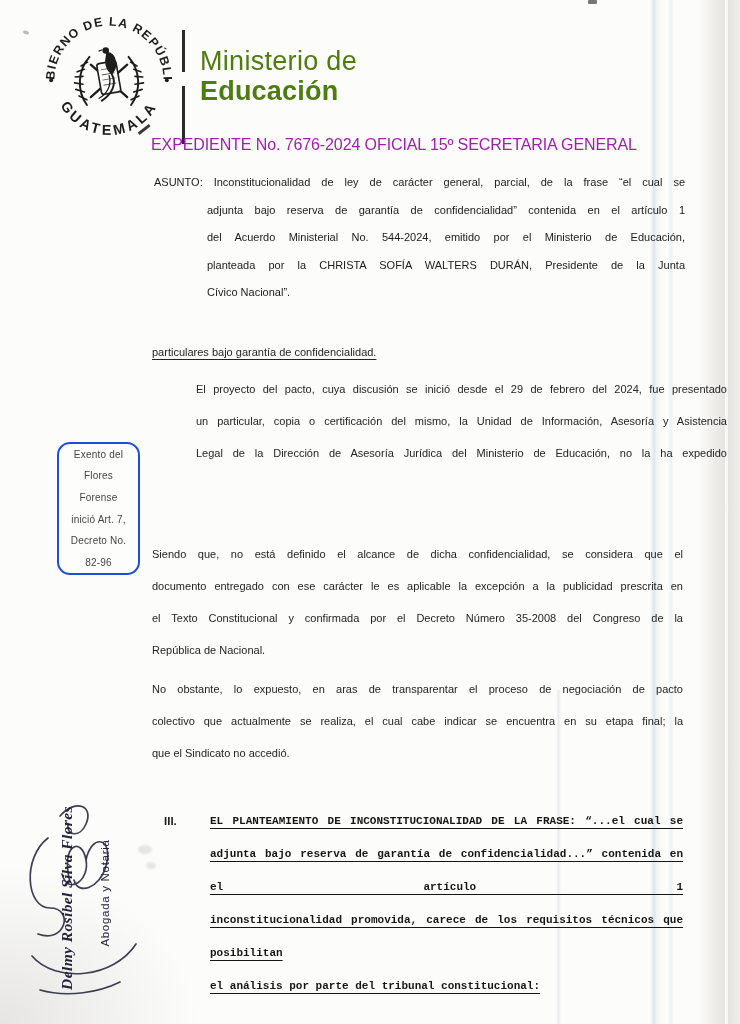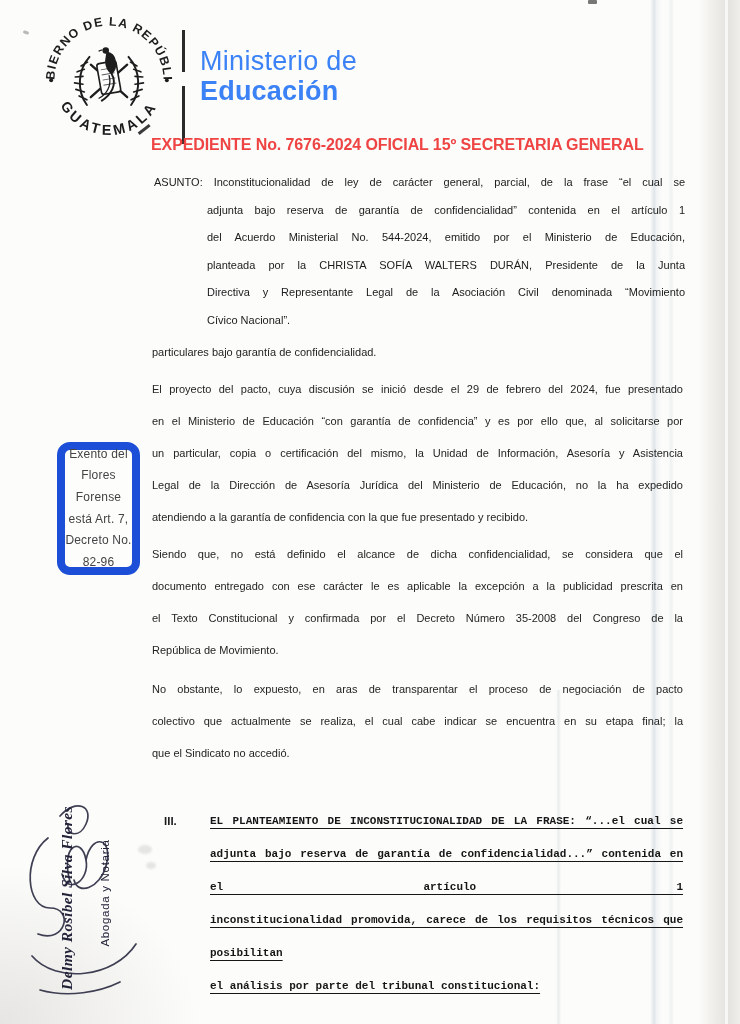--- a/index.html
+++ b/index.html
@@ -23,49 +23,49 @@
   .corner-shade{position:absolute;left:0;bottom:0;width:200px;height:160px;pointer-events:none;
     background:radial-gradient(ellipse at 0% 100%,rgba(188,186,182,.35),rgba(188,186,182,0) 70%);}
   .top-speck{position:absolute;left:588px;top:0;width:9px;height:4px;background:#555;border-radius:1px;opacity:.8;}
   .tl-speck{position:absolute;left:23px;top:31px;width:6px;height:3px;background:#b9b9b6;transform:rotate(18deg);border-radius:2px;}
   .smudge{position:absolute;background:rgba(150,150,148,.22);border-radius:50%;filter:blur(1px);}
   
   .seal{position:absolute;left:44px;top:14px;}
   .divider-seg{position:absolute;left:182px;width:3px;background:#2a2a2a;}
   .div-1{top:30px;height:42px;}
   .div-2{top:86px;height:58px;}
-  .ministry{position:absolute;left:200px;top:46px;line-height:30px;color:#3b82f6;}
+  .ministry{position:absolute;left:200px;top:46px;line-height:30px;color:#4d7c0f;}
   .ministry .l1{font-size:27px;font-weight:400;letter-spacing:.3px;}
   .ministry .l2{font-size:27px;font-weight:700;letter-spacing:.2px;}
   .slash-mark{position:absolute;left:137px;top:128px;width:14px;height:2.5px;background:#3b3b3b;transform:rotate(-38deg);}
   
-  .doc-title{position:absolute;left:151px;top:136px;font-size:16px;font-weight:700;
-    white-space:nowrap;color:#ef4444;letter-spacing:-0.1px;}
+  .doc-title{position:absolute;left:151px;top:136px;font-size:16px;font-weight:400;
+    white-space:nowrap;color:#a21caf;letter-spacing:-0.1px;}
   .asunto{position:absolute;left:207px;top:169px;width:478px;font-size:11px;font-weight:400;
     line-height:27.5px;color:#1b1b1b;}
   .asunto .jl{text-align:justify;text-align-last:justify;}
   .asunto .jl:first-child{margin-left:-53px;width:531px;}
   .asunto .jl.last{text-align-last:left;}
   .frag-underline{position:absolute;left:152px;top:346px;font-size:11px;color:#242424;
-    text-underline-offset:3px;text-decoration-thickness:1.2px;}
+    text-decoration:underline;text-underline-offset:3px;text-decoration-thickness:1.2px;}
   .para{position:absolute;left:152px;width:531px;font-size:11px;line-height:32px;color:#242424;}
   .para .jl{text-align:justify;text-align-last:justify;}
   .para .jl.last{text-align-last:left;}
-  .p1{top:373px;} .p2{top:538px;} .p3{top:673px;}
+  .p1{top:373px;margin-left:44px;} .p2{top:538px;} .p3{top:673px;}
   .sec-numeral{position:absolute;left:164px;top:805px;font-size:11.5px;font-weight:700;
     line-height:33px;color:#1b1b1b;}
   .sec-heading{position:absolute;left:210px;top:805px;width:473px;font-size:11px;font-weight:700;
     line-height:33px;color:#161616;}
   .sec-heading .jl{text-align:justify;text-align-last:justify;text-decoration:underline;
     text-underline-offset:3.5px;text-decoration-thickness:1.4px;font-family:Liberation Mono, monospace;}
   .sec-heading .jl.last{text-align-last:left;}
   
   .stamp-box{position:absolute;left:57px;top:442px;width:83px;height:133px;box-sizing:border-box;
-    border:8px solid #1d4ed8;border-radius:13px;display:flex;flex-direction:column;justify-content:center;
-    font-size:12px;line-height:21.6px;text-align:center;color:#434343;letter-spacing:.2px;background:rgba(255,255,255,.4);}
+    border:2px solid #1d4ed8;border-radius:13px;display:flex;flex-direction:column;justify-content:center;
+    font-size:10px;line-height:21.6px;text-align:center;color:#434343;letter-spacing:.2px;background:rgba(255,255,255,.4);}
   
   .sig-svg{position:absolute;left:16px;top:786px;pointer-events:none;}
   .sig-name{position:absolute;left:-32px;top:888px;width:200px;height:20px;transform:rotate(-90deg);
     font-family:"Liberation Serif",serif;font-style:italic;font-weight:700;font-size:15.5px;
     color:#23233a;text-align:center;letter-spacing:.4px;}
   .sig-role{position:absolute;left:31px;top:886px;width:150px;height:14px;transform:rotate(-90deg);
     font-size:11.5px;color:#22223a;text-align:center;letter-spacing:.7px;}
 </style>
 </head>
 <body>
@@ -124,58 +124,55 @@
 
 <div class="slash-mark"></div>
 
 <div class="doc-title">EXPEDIENTE No. 7676-2024 OFICIAL 15º SECRETARIA GENERAL</div>
 
 <div class="asunto">
     <div class="jl">ASUNTO: Inconstitucionalidad de ley de carácter general, parcial, de la frase “el cual se</div>
     <div class="jl">adjunta bajo reserva de garantía de confidencialidad” contenida en el artículo 1</div>
     <div class="jl">del Acuerdo Ministerial No. 544-2024, emitido por el Ministerio de Educación,</div>
     <div class="jl">planteada por la CHRISTA SOFÍA WALTERS DURÁN, Presidente de la Junta</div>
-    <div class="jl">Directiva y Representante Legal de la Asociación Civil denominada “Movimiento</div>
     <div class="jl last">Cívico Nacional”.</div>
   </div>
 
 <div class="frag-underline">particulares bajo garantía de confidencialidad.</div>
 
 <div class="para p1">
     <div class="jl">El proyecto del pacto, cuya discusión se inició desde el 29 de febrero del 2024, fue presentado</div>
-    <div class="jl">en el Ministerio de Educación “con garantía de confidencia” y es por ello que, al solicitarse por</div>
     <div class="jl">un particular, copia o certificación del mismo, la Unidad de Información, Asesoría y Asistencia</div>
     <div class="jl">Legal de la Dirección de Asesoría Jurídica del Ministerio de Educación, no la ha expedido</div>
-    <div class="jl last">atendiendo a la garantía de confidencia con la que fue presentado y recibido.</div>
   </div>
 <div class="para p2">
     <div class="jl">Siendo que, no está definido el alcance de dicha confidencialidad, se considera que el</div>
     <div class="jl">documento entregado con ese carácter le es aplicable la excepción a la publicidad prescrita en</div>
     <div class="jl">el Texto Constitucional y confirmada por el Decreto Número 35-2008 del Congreso de la</div>
-    <div class="jl last">República de Movimiento.</div>
+    <div class="jl last">República de Nacional.</div>
   </div>
 <div class="para p3">
     <div class="jl">No obstante, lo expuesto, en aras de transparentar el proceso de negociación de pacto</div>
     <div class="jl">colectivo que actualmente se realiza, el cual cabe indicar se encuentra en su etapa final; la</div>
     <div class="jl last">que el Sindicato no accedió.</div>
   </div>
 
 <div class="sec-numeral">III.</div>
 <div class="sec-heading">
     <div class="jl">EL PLANTEAMIENTO DE INCONSTITUCIONALIDAD DE LA FRASE: “...el cual se</div>
     <div class="jl">adjunta bajo reserva de garantía de confidencialidad...” contenida en el artículo 1</div>
     <div class="jl">inconstitucionalidad promovida, carece de los requisitos técnicos que posibilitan</div>
     <div class="jl last">el análisis por parte del tribunal constitucional:</div>
   </div>
 
 <div class="stamp-box">
     <div class="jl">Exento del</div>
     <div class="jl">Flores</div>
     <div class="jl">Forense</div>
-    <div class="jl">está Art. 7,</div>
+    <div class="jl">inició Art. 7,</div>
     <div class="jl">Decreto No.</div>
     <div class="jl last">82-96</div>
   </div>
 
 <svg class="sig-svg" width="150" height="230" viewBox="0 0 150 230">
   <g stroke="#26263d" stroke-width="1.7" fill="none" stroke-linecap="round" opacity=".88">
     <path d="M 44 30 C 60 12 78 20 70 38 C 64 52 50 50 52 38"></path>
     <path d="M 54 96 C 44 58 66 50 70 74 C 74 94 52 110 46 88"></path>
     <path d="M 70 74 C 76 46 98 52 90 80 C 84 102 62 110 58 94"></path>
     <path d="M 32 52 C 6 72 10 122 34 122 C 58 122 50 158 22 148"></path>

